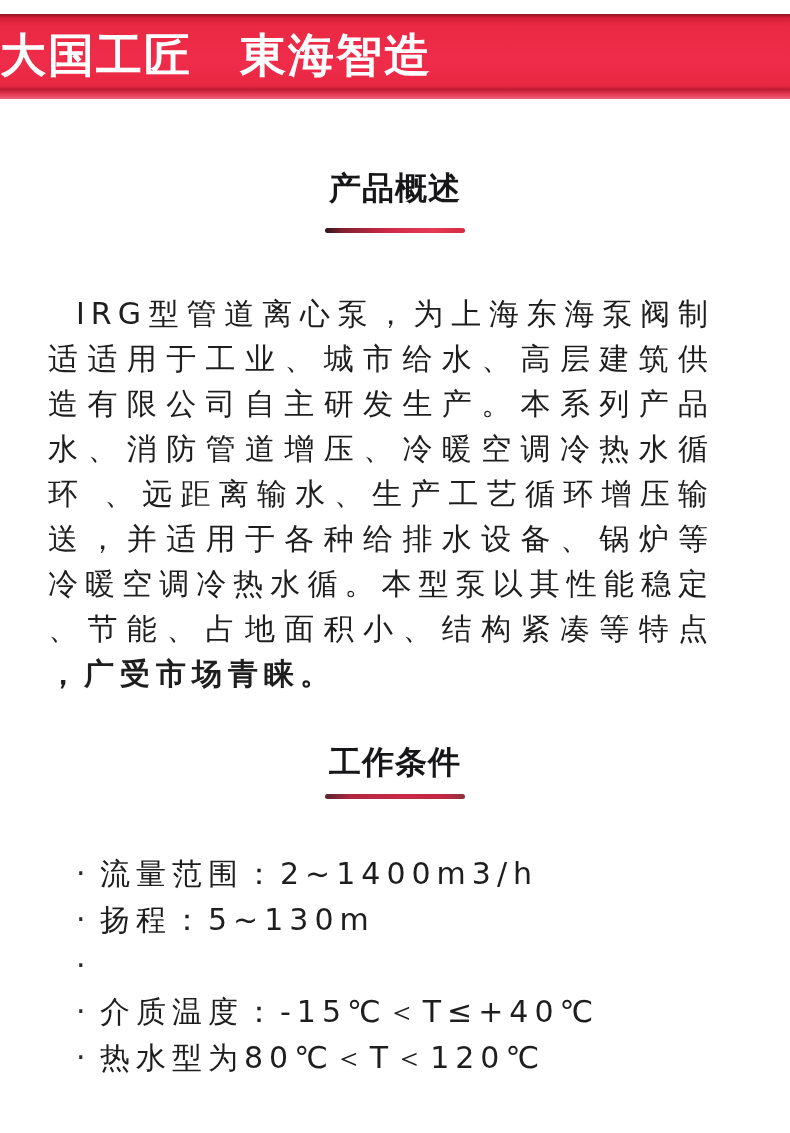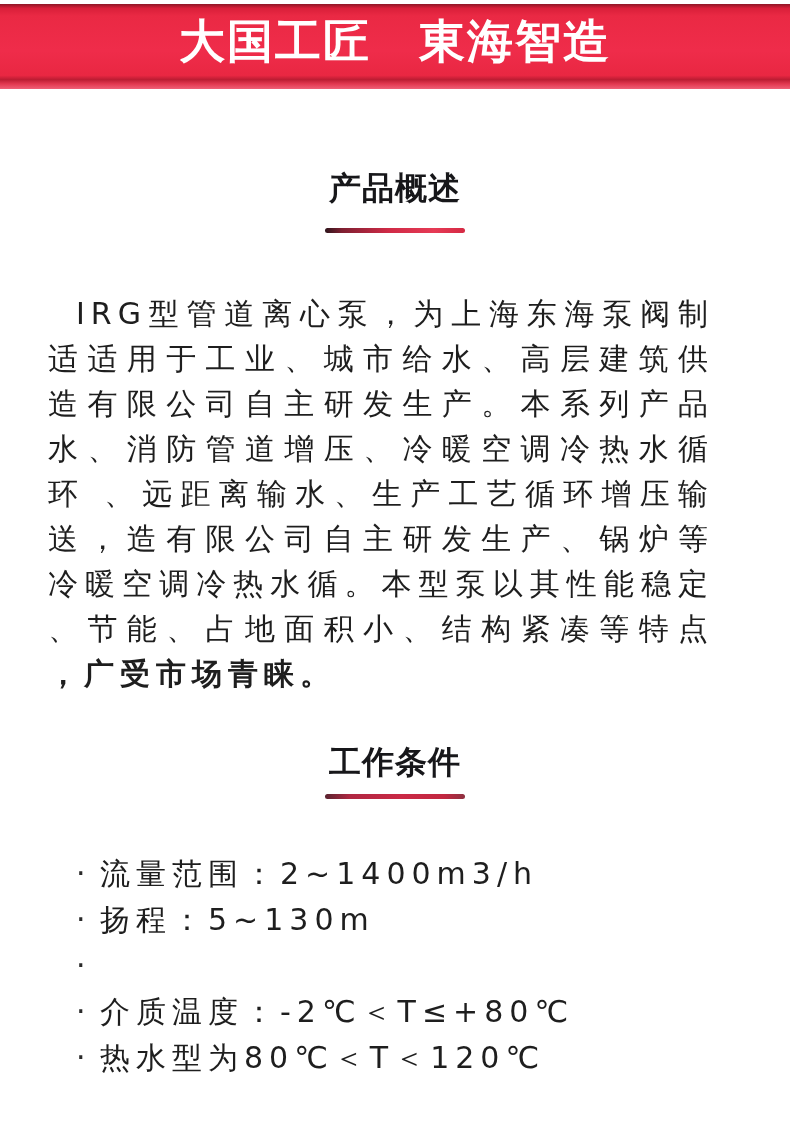--- a/index.html
+++ b/index.html
@@ -11,35 +11,34 @@
     width: 790px;
     height: 1133px;
     background: #ffffff;
     overflow: hidden;
     margin: 0 auto;
   }
 
   
   .banner {
     position: absolute;
-    top: 4px; left: 0;
+    top: 14px; left: 0;
     width: 100%; height: 85px;
     display: flex;
     align-items: center;
-    justify-content: center;
+    justify-content: flex-start;
     background: linear-gradient(180deg,
       #8f1626 0%,
       #d91f39 5%,
       #ea2944 14%,
       #ef2c4a 55%,
       #e92742 84%,
       #bc1d33 89%,
       #e23850 94%,
       #ef6077 100%);
-    font-family: Liberation Mono, monospace;
   }
   .banner-title {
     color: #ffffff;
     font-size: 46px;
     font-weight: bold;
     letter-spacing: 2px;
     line-height: 1;
     padding-bottom: 4px;
     white-space: pre;
   }
@@ -124,21 +123,21 @@
   <section>
     <h2 class="section-title" id="overview-title">产品概述</h2>
     <div class="title-underline" id="overview-underline"></div>
 
     <div class="overview-text">
       <div class="pline first">IRG型管道离心泵，为上海东海泵阀制</div>
       <div class="pline">适适用于工业、城市给水、高层建筑供</div>
       <div class="pline">造有限公司自主研发生产。本系列产品</div>
       <div class="pline">水、消防管道增压、冷暖空调冷热水循</div>
       <div class="pline">环 、远距离输水、生产工艺循环增压输</div>
-      <div class="pline">送，造有限公司自主研发生产、锅炉等</div>
+      <div class="pline">送，并适用于各种给排水设备、锅炉等</div>
       <div class="pline">冷暖空调冷热水循。本型泵以其性能稳定</div>
       <div class="pline">、节能、占地面积小、结构紧凑等特点</div>
       <div class="pline last">，广受市场青睐。</div>
     </div>
   </section>
 
   <section>
     <h2 class="section-title" id="conditions-title">工作条件</h2>
     <div class="title-underline" id="conditions-underline"></div>
 
@@ -149,21 +148,21 @@
       </li>
       <li class="cond-item">
         <span class="bullet-dot">·</span>
         <span class="cond-text">扬程：5~130m</span>
       </li>
       <li class="cond-item">
         <span class="bullet-dot">·</span>
       </li>
       <li class="cond-item">
         <span class="bullet-dot">·</span>
-        <span class="cond-text">介质温度：-2℃＜T≤+80℃</span>
+        <span class="cond-text">介质温度：-15℃＜T≤+40℃</span>
       </li>
       <li class="cond-item">
         <span class="bullet-dot">·</span>
         <span class="cond-text">热水型为80℃＜T＜120℃</span>
       </li>
     </ul>
   </section>
 
 </div>
 

